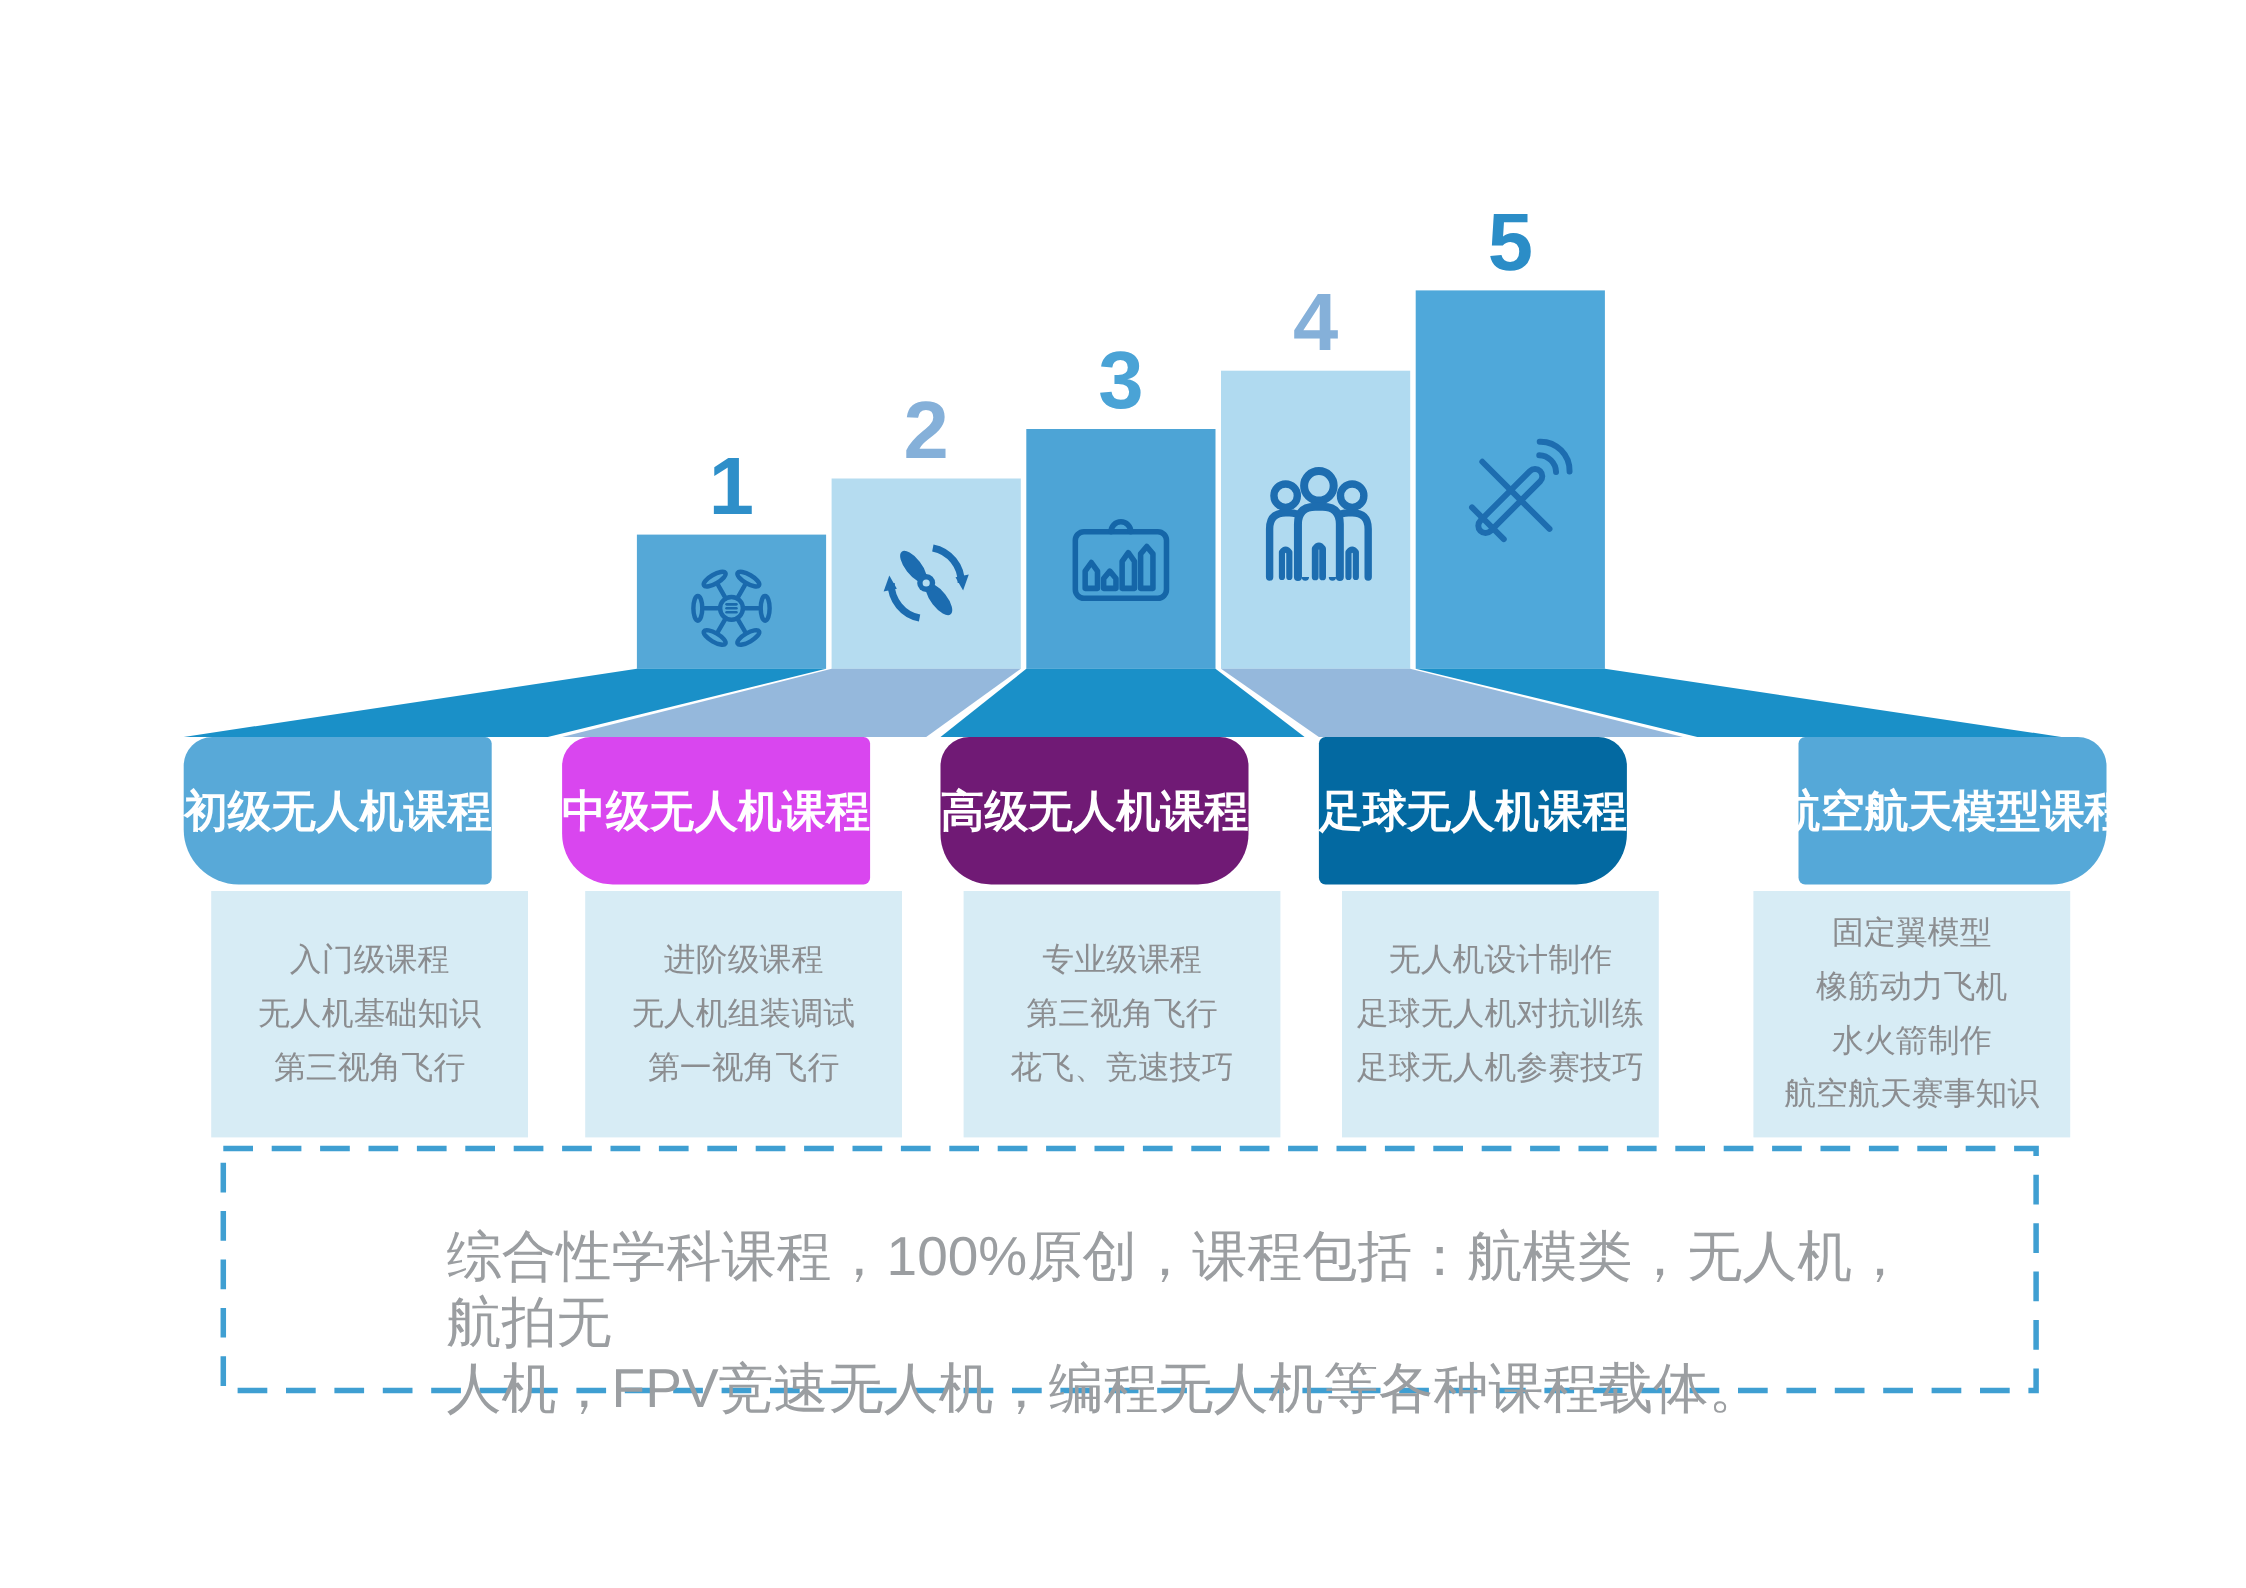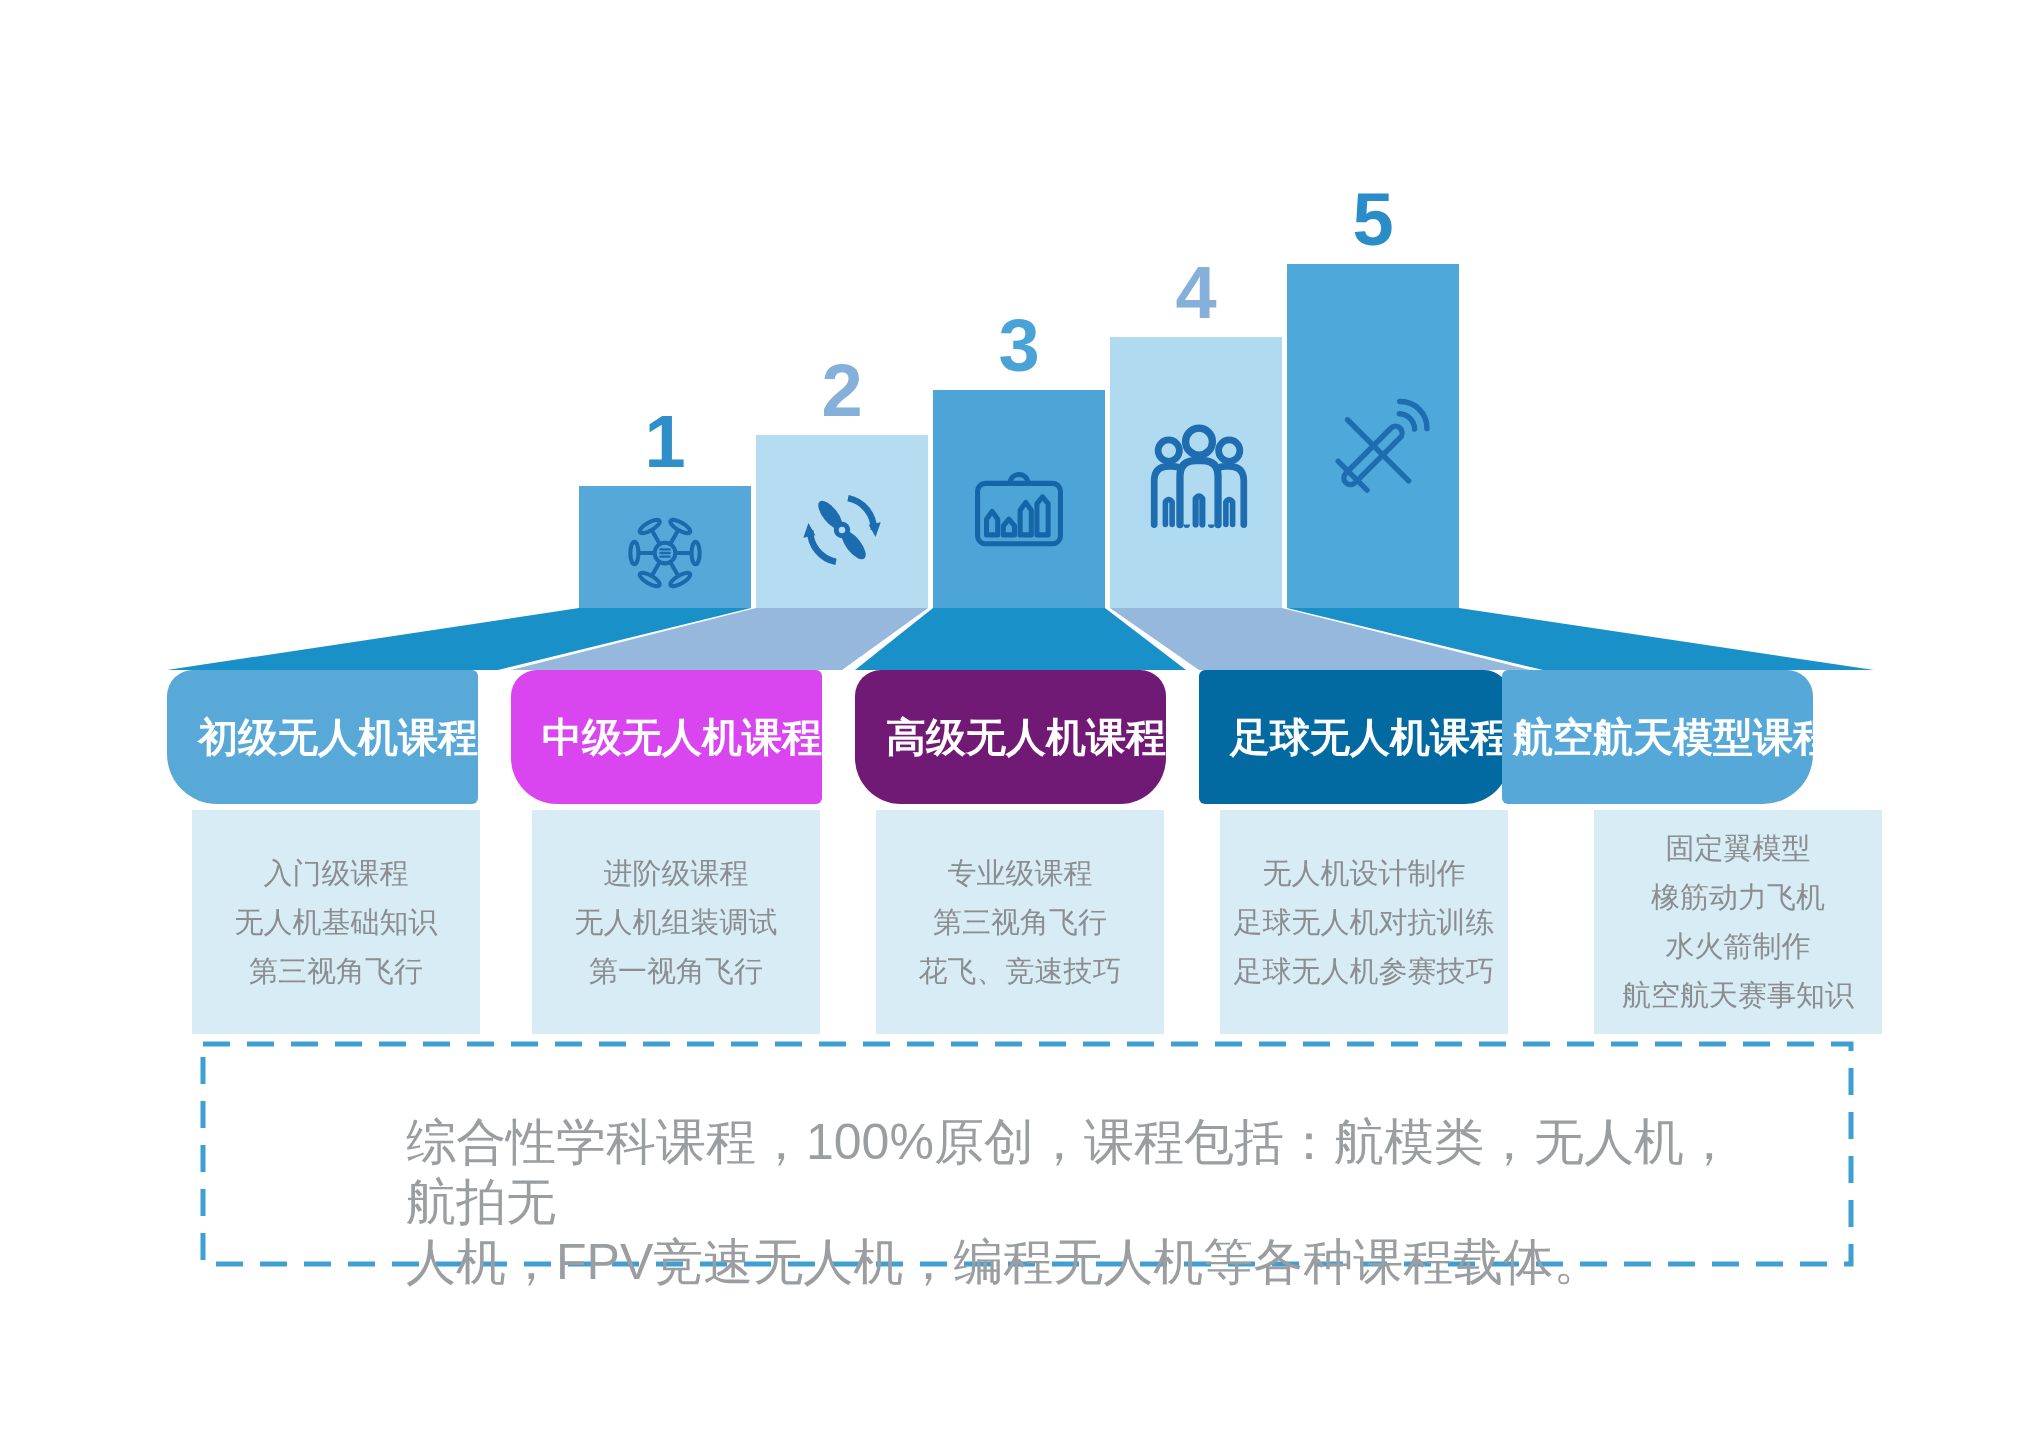--- a/index.html
+++ b/index.html
@@ -27,26 +27,26 @@
   .icon{position:absolute;}
   #ic1{left:620px;top:508px;width:90px;height:90px;}
   #ic2{left:799px;top:487px;width:86px;height:86px;}
   #ic3{left:963px;top:452px;width:112px;height:112px;}
   #ic4{left:1143px;top:417px;width:112px;height:112px;}
   #ic5{left:1313px;top:393px;width:120px;height:120px;}
 
   
   .banner{position:absolute;top:670px;width:280px;height:134px;display:flex;
           align-items:center;justify-content:center;color:#ffffff;font-weight:bold;
-          font-size:40px;white-space:nowrap;padding-left:31px;}
+          font-size:40px;white-space:nowrap;}
   #ban1{left:167px;background:#58a9d8;border-radius:26px 6px 6px 50px;}
   #ban2{left:511px;background:#d946ef;border-radius:26px 6px 6px 46px;}
   #ban3{left:855px;background:#701a75;border-radius:26px 26px 46px 46px;}
   #ban4{left:1199px;background:#0369a1;border-radius:6px 26px 46px 6px;}
-  #ban5{left:1502px;background:#55a8d8;border-radius:6px 26px 50px 6px;}
+  #ban5{left:1635px;background:#55a8d8;border-radius:6px 26px 50px 6px;}
 
   
   .desc{position:absolute;top:810px;width:288px;height:224px;background:#d7ecf5;
         display:flex;flex-direction:column;align-items:center;justify-content:center;
         color:#8b8d90;font-size:29px;}
   .desc .dline{line-height:49px;text-align:center;white-space:nowrap;}
   #desc1{left:192px;} #desc2{left:532px;} #desc3{left:876px;} #desc4{left:1220px;} #desc5{left:1564px;margin-left:30px;}
 
   
   .note{position:absolute;left:406px;top:1112px;width:1340px;color:#9b9ea1;

